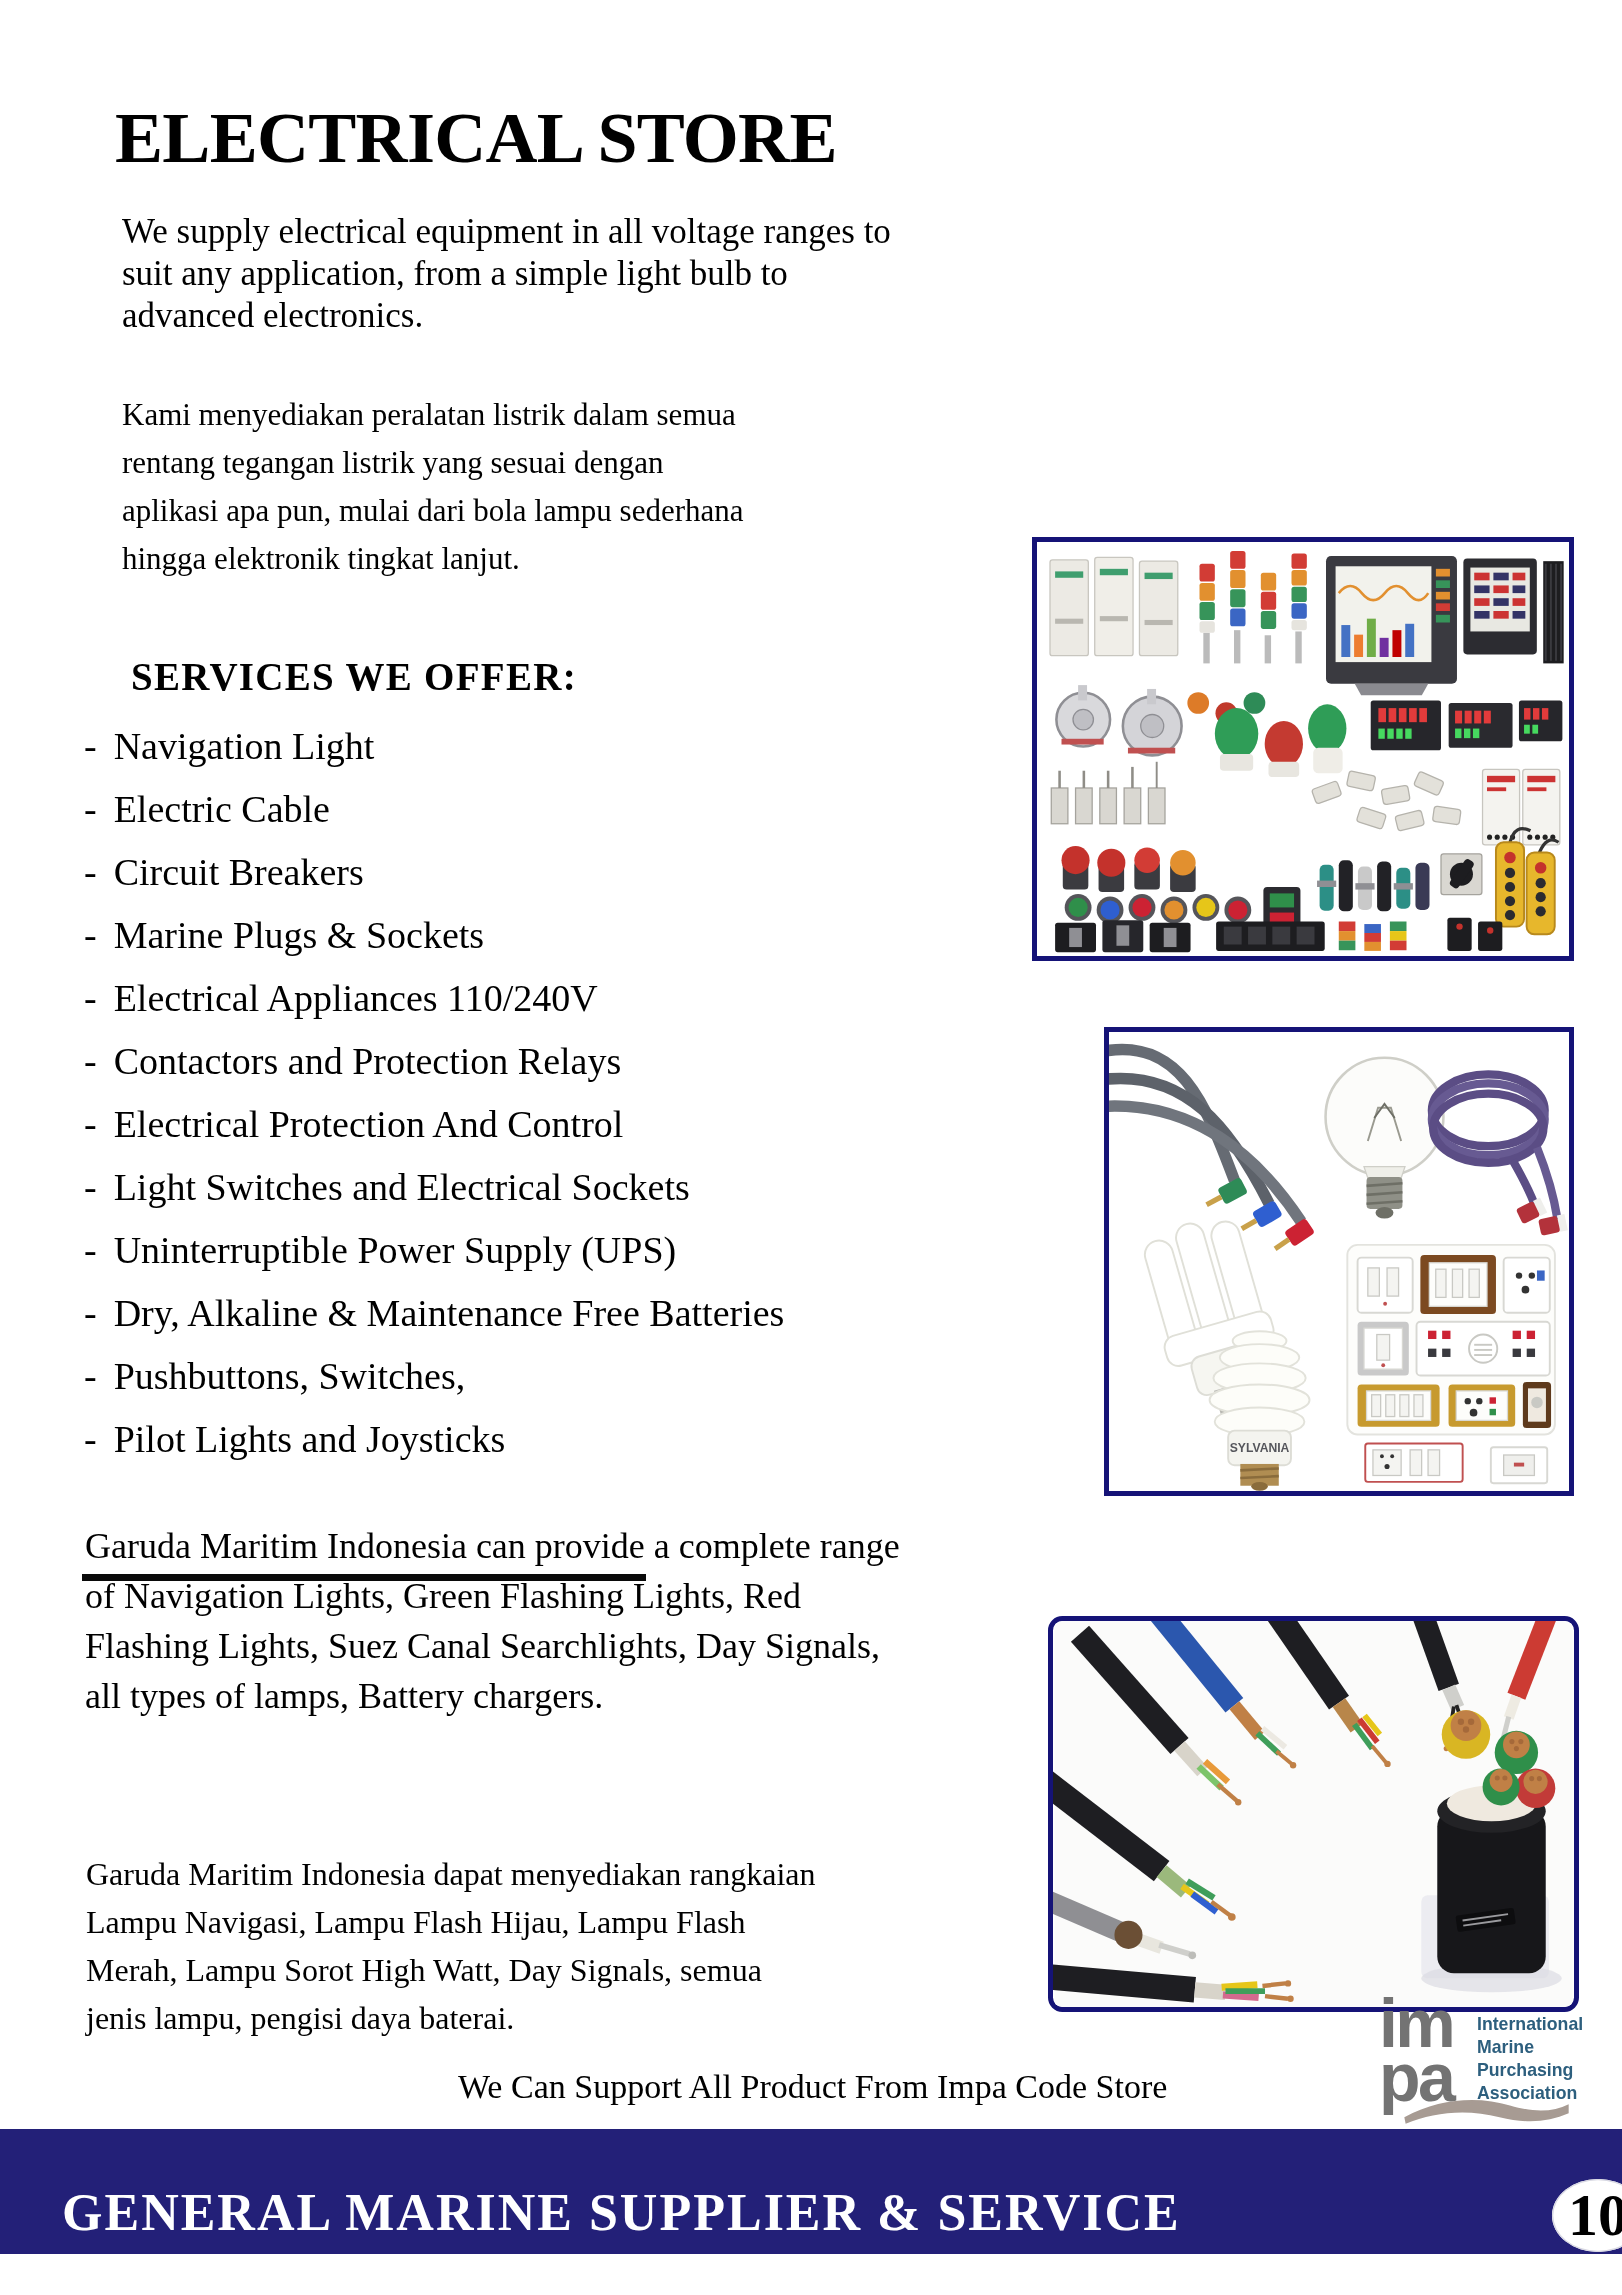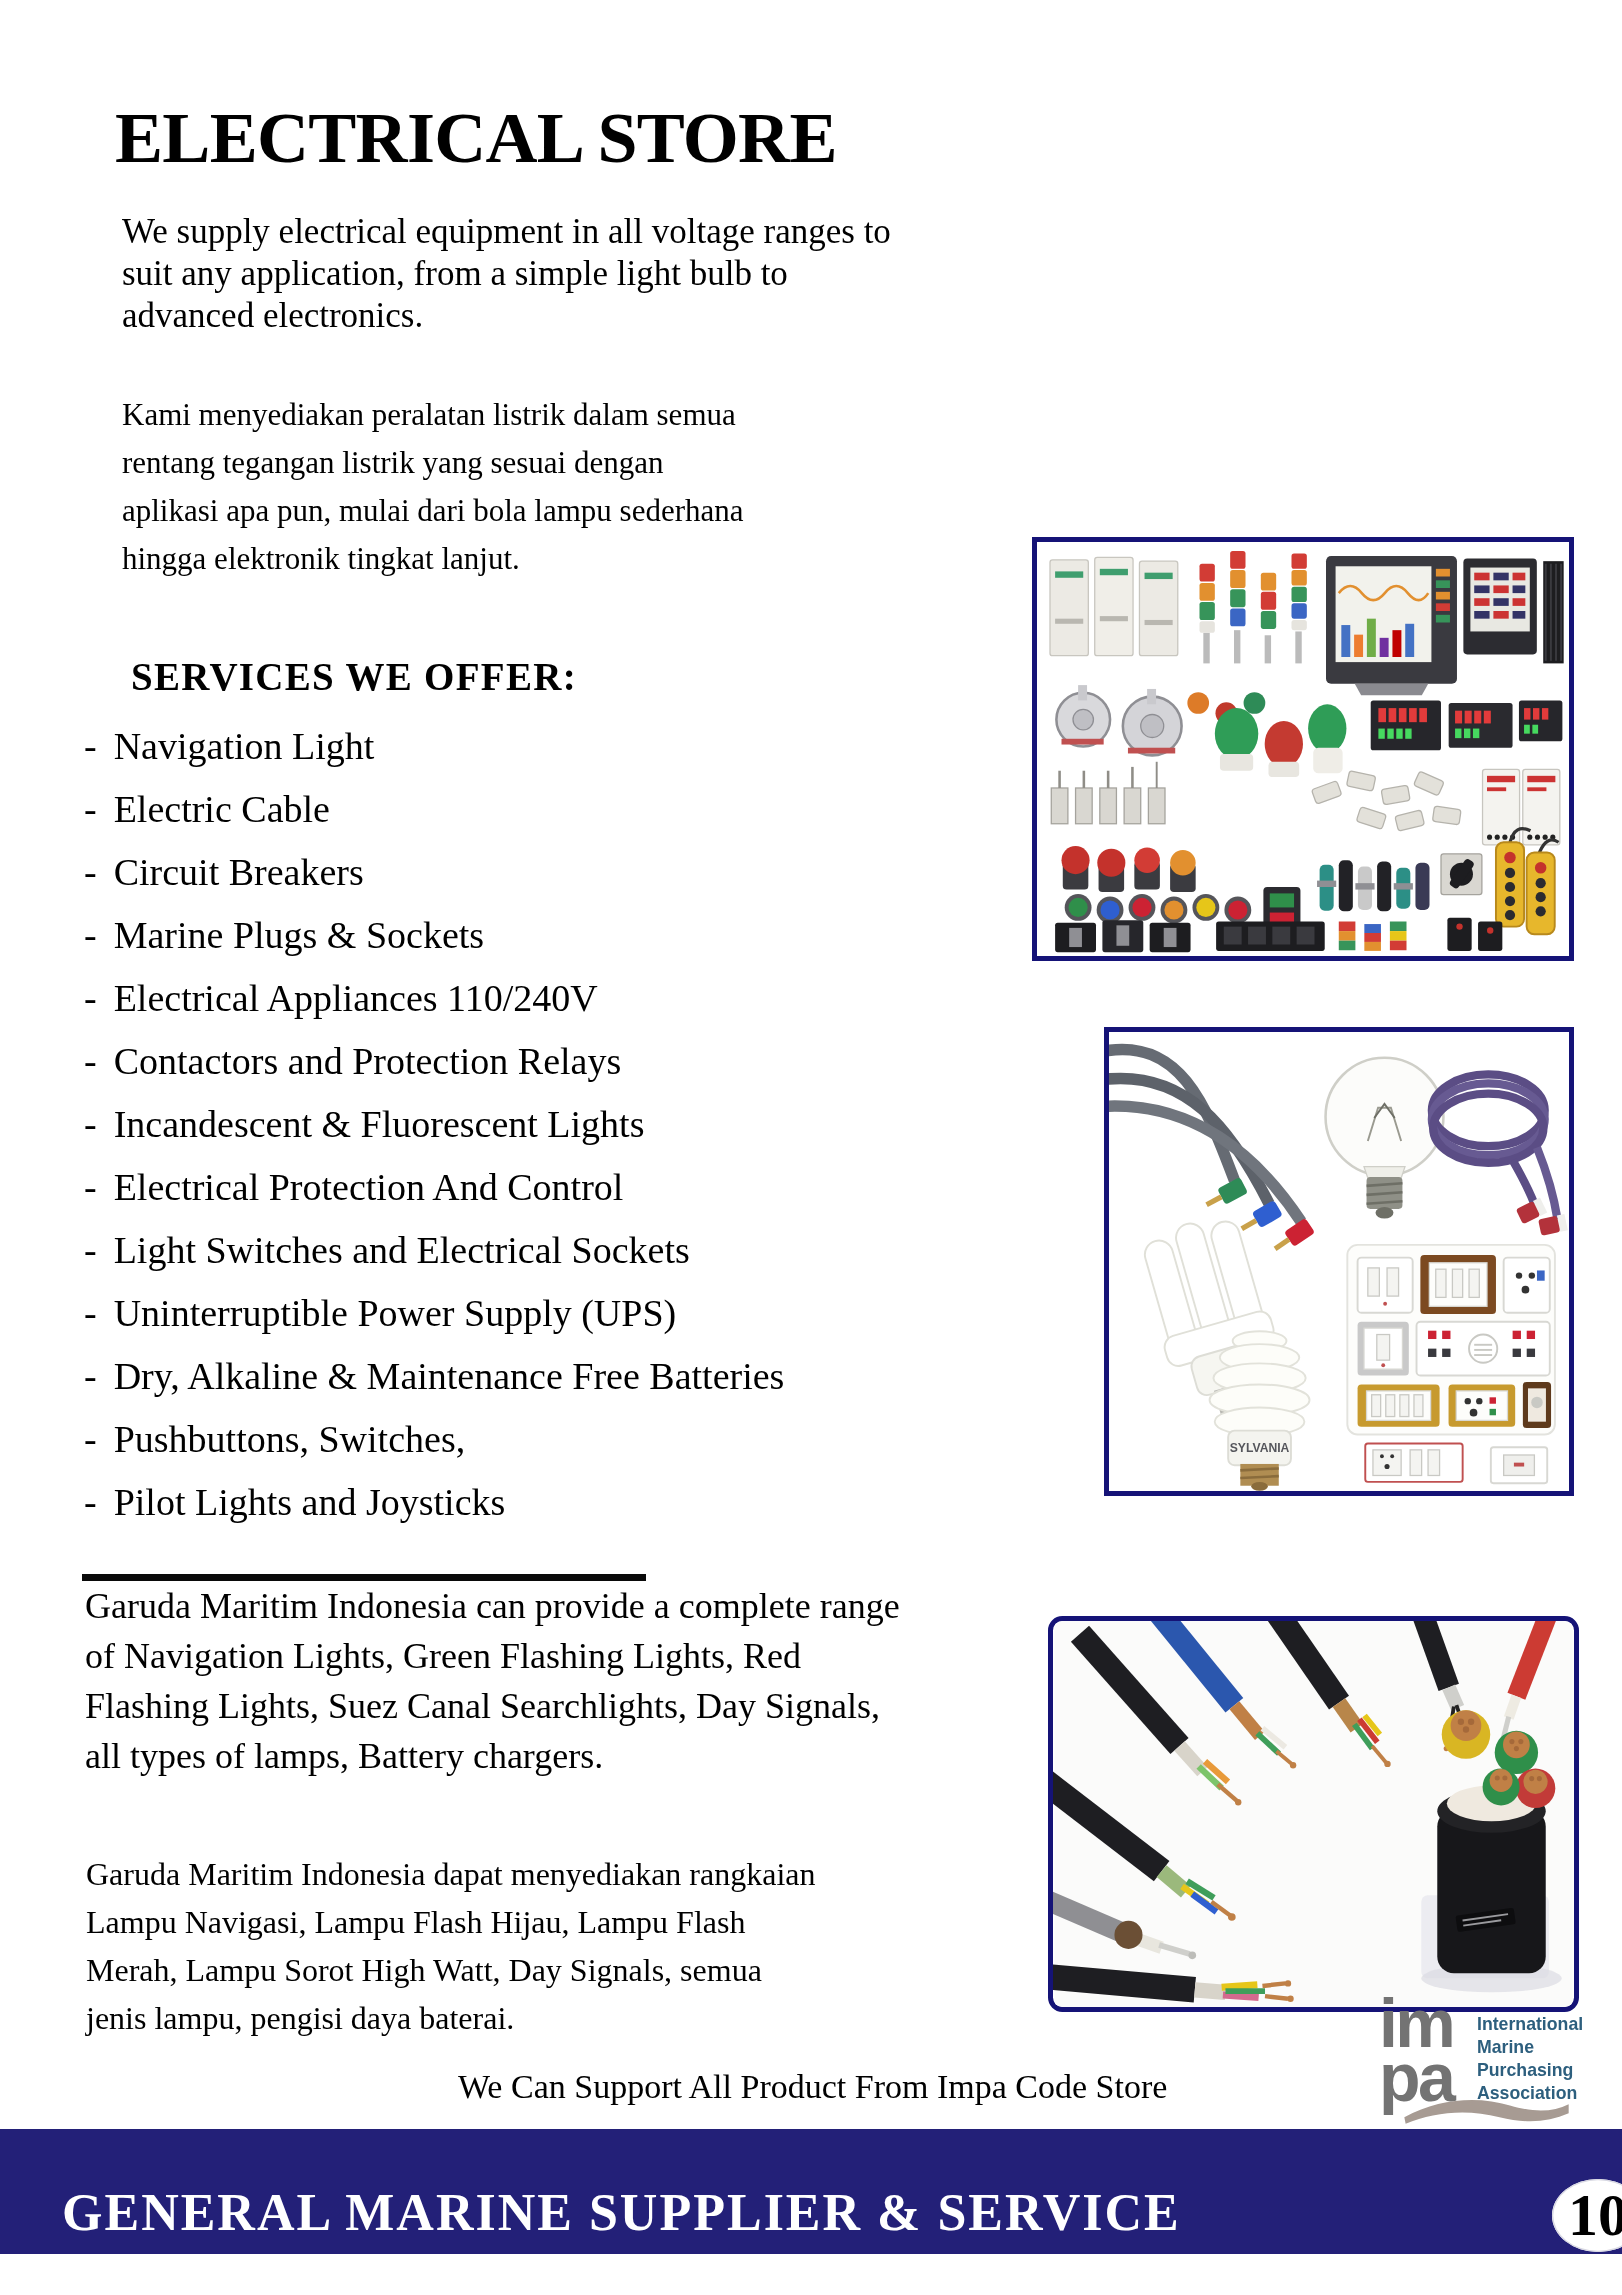--- a/index.html
+++ b/index.html
@@ -11,21 +11,21 @@
          letter-spacing:-0.7px;line-height:1.05;white-space:nowrap;margin-top:24px;}
   .para{position:absolute;white-space:nowrap;}
   .intro-en{left:122px;top:211px;font-size:35px;line-height:42px;}
   .intro-id{left:122px;top:391px;font-size:31px;line-height:48px;}
   .svc-heading{position:absolute;left:84px;top:654px;font-size:39px;font-weight:bold;
                letter-spacing:1.3px;white-space:nowrap;margin-left:47px;}
   .svc-list{position:absolute;left:84px;top:715px;font-size:38px;}
   .svc{line-height:63px;white-space:nowrap;}
   .svc .dash{display:inline-block;margin-right:17px;}
   .divider{position:absolute;left:82px;top:1574px;width:564px;height:7.2px;background:#0a0a0a;}
-  .range-en{left:85px;top:1581px;font-size:36px;line-height:50px;}
+  .range-en{left:85px;top:1521px;font-size:36px;line-height:50px;}
   .range-id{left:86px;top:1850px;font-size:32px;line-height:48px;}
   .impa-support{position:absolute;left:458px;top:2068px;width:910px;text-align:left;
                 font-size:34px;white-space:nowrap;}
 
   
   .photo{position:absolute;background:#fff;border:5.2px solid #151377;box-sizing:border-box;}
   .photo svg{display:block;width:100%;height:100%;}
   .photo1{left:1032px;top:537px;width:542px;height:424px;}
   .photo2{left:1104px;top:1009px;width:470px;height:469px;margin-top:18px;}
   .photo3{left:1048px;top:1616px;width:531px;height:396px;border-width:5.9px;border-radius:14.4px;overflow:hidden;}
@@ -69,21 +69,20 @@
 
   <div class="svc-heading">SERVICES WE OFFER:</div>
 
   <div class="svc-list">
     <div class="svc"><span class="dash">-</span><span>Navigation Light</span></div>
     <div class="svc"><span class="dash">-</span><span>Electric Cable</span></div>
     <div class="svc"><span class="dash">-</span><span>Circuit Breakers</span></div>
     <div class="svc"><span class="dash">-</span><span>Marine Plugs &amp; Sockets</span></div>
     <div class="svc"><span class="dash">-</span><span>Electrical Appliances 110/240V</span></div>
     <div class="svc"><span class="dash">-</span><span>Contactors and Protection Relays</span></div>
-    <div class="svc"><span class="dash">-</span><span>Incandescent &amp; Fluorescent Lights</span></div>
     <div class="svc"><span class="dash">-</span><span>Electrical Protection And Control</span></div>
     <div class="svc"><span class="dash">-</span><span>Light Switches and Electrical Sockets</span></div>
     <div class="svc"><span class="dash">-</span><span>Uninterruptible Power Supply (UPS)</span></div>
     <div class="svc"><span class="dash">-</span><span>Dry, Alkaline &amp; Maintenance Free Batteries</span></div>
     <div class="svc"><span class="dash">-</span><span>Pushbuttons, Switches,</span></div>
     <div class="svc"><span class="dash">-</span><span>Pilot Lights and Joysticks</span></div>
   </div>
 
   <div class="divider"></div>
 

